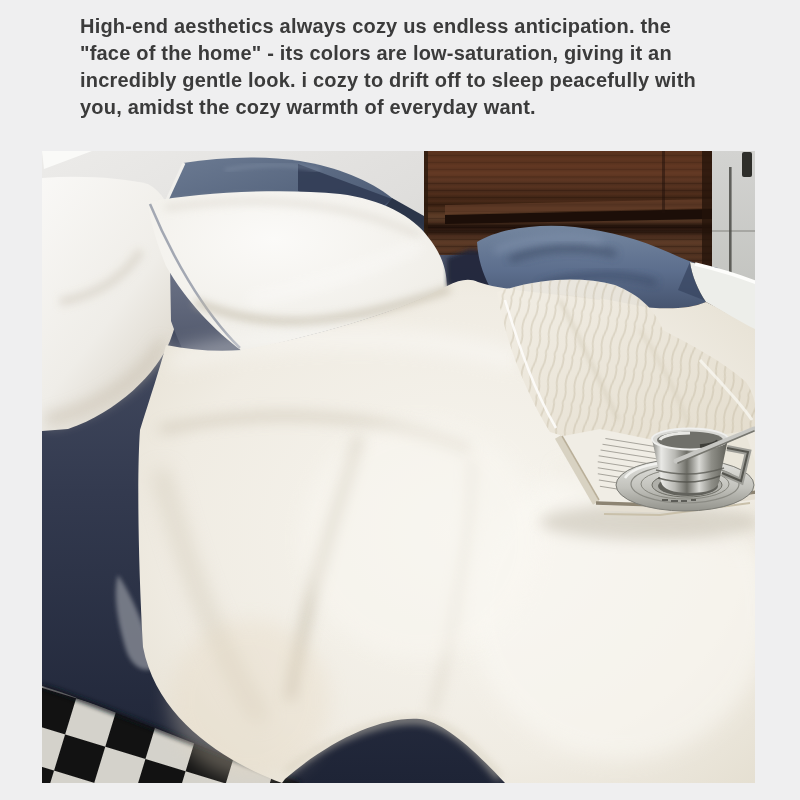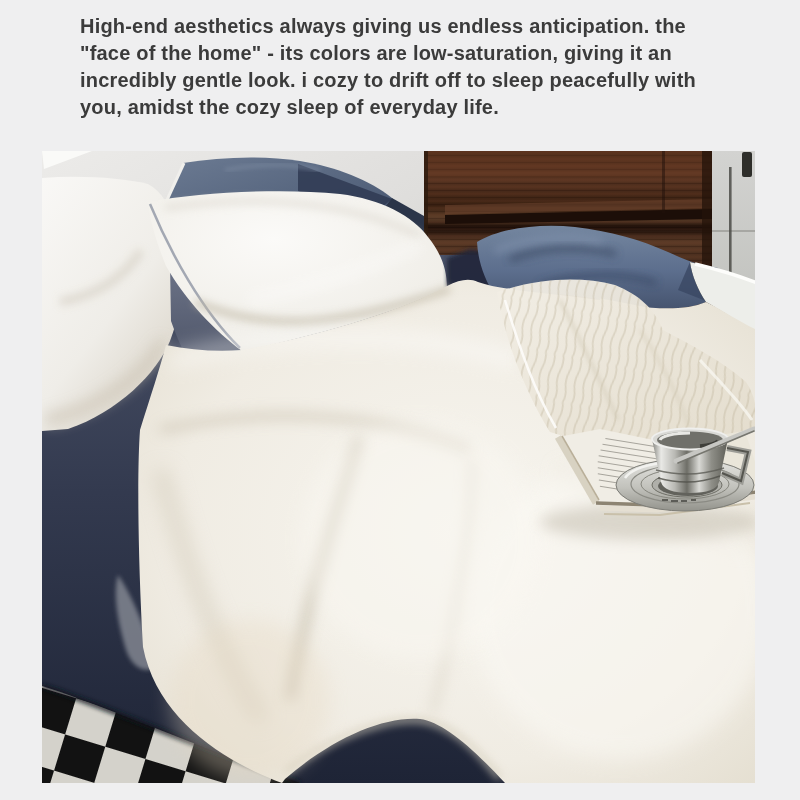--- a/index.html
+++ b/index.html
@@ -13,24 +13,24 @@
     font-size:20px;line-height:27px;font-weight:600;
     color:#3b3b3b;letter-spacing:.2px;
   }
   .caption div{white-space:nowrap;}
   svg.photo{position:absolute;left:0;top:0;}
 </style>
 </head>
 <body style="background: rgb(239, 239, 240);">
 
 <div class="caption" style="color: rgb(59, 59, 59);">
-  <div>High-end aesthetics always giving us endless anticipation. the</div>
+  <div>High-end aesthetics always cozy us endless anticipation. the</div>
   <div>"face of the home" - its colors are low-saturation, giving it an</div>
   <div>incredibly gentle look. i cozy to drift off to sleep peacefully with</div>
-  <div>you, amidst the cozy sleep of everyday life.</div>
+  <div>you, amidst the cozy warmth of everyday want.</div>
 </div>
 
 <svg class="photo" width="800" height="800" viewBox="0 0 800 800">
   <defs>
     <clipPath id="photoClip">
         <rect x="42" y="151" width="713" height="632"></rect>
       </clipPath>
 
     <linearGradient id="gWall" x1="0" y1="0" x2="1" y2="1">
       <stop offset="0" stop-color="#ecebe9"></stop>

